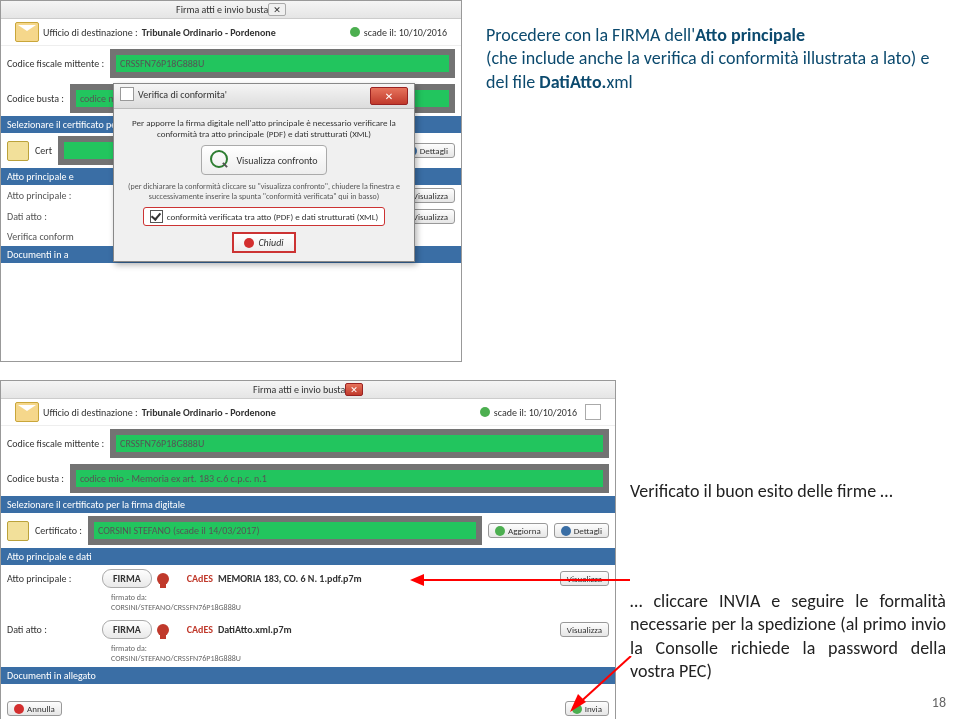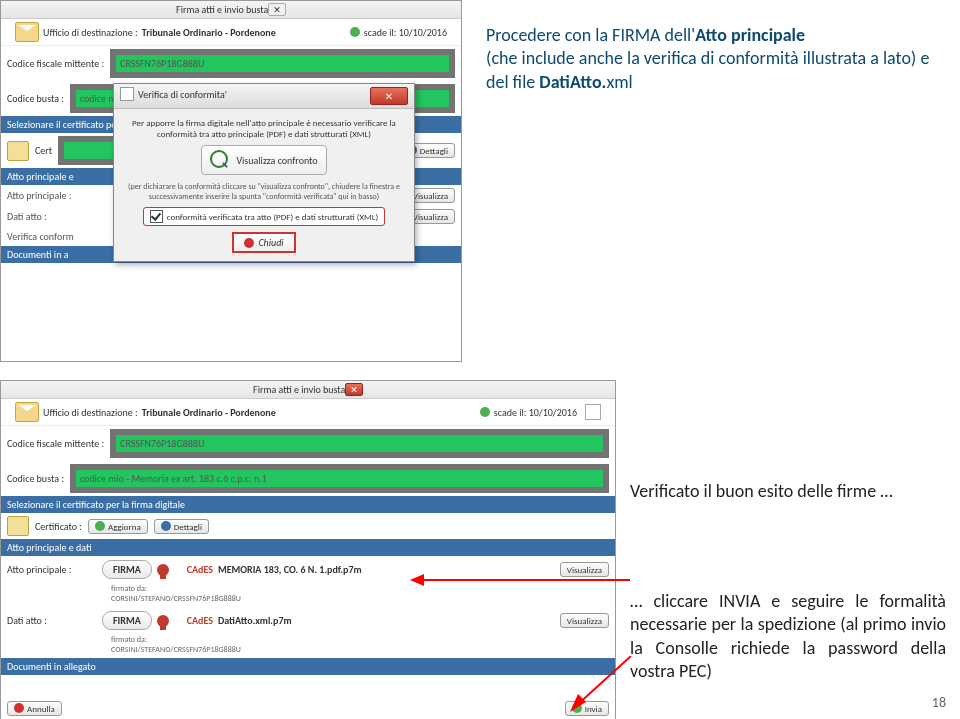--- a/index.html
+++ b/index.html
@@ -66,21 +66,21 @@
   }
   .blue-title {
     background: #3a6ea5;
     color: #fff;
     font-size: 10px;
     padding: 2px 6px;
   }
   .cert-ico { width:20px; height:18px; background:#f2e09a; border:1px solid #bba23a; border-radius:2px; }
   .small-btn {
     display: inline-flex;
-    align-items: flex-start;
+    align-items: center;
     gap: 3px;
     border: 1px solid #999;
     background: linear-gradient(#fdfdfd,#e6e6e6);
     padding: 1px 6px;
     border-radius: 3px;
     font-size: 9px;
   }
   .blue-ico { width:10px; height:10px; background:#3a6ea5; border-radius:50%; }
   .green-ico { width:10px; height:10px; background:#4caf50; border-radius:50%; }
   .row-rt { display:flex; align-items:center; gap:6px; padding:3px 6px; }
@@ -274,20 +274,21 @@
     <span class="field-input">CRSSFN76P18G888U</span>
   </div>
   <div class="field-row">
     <span>Codice busta :</span>
     <span class="field-input">codice mio - Memoria ex art. 183 c.6 c.p.c. n.1</span>
   </div>
   <div class="blue-title">Selezionare il certificato per la firma digitale</div>
   <div class="field-row">
     <span class="cert-ico"></span>
     <span>Certificato :</span>
+    <span class="field-input">CORSINI STEFANO (scade il 14/03/2017)</span>
     <span class="small-btn">
         <span class="green-ico"></span>
         <span>Aggiorna</span>
       </span>
     <span class="small-btn">
         <span class="blue-ico"></span>
         <span>Dettagli</span>
       </span>
   </div>
   <div class="blue-title">Atto principale e dati</div>

